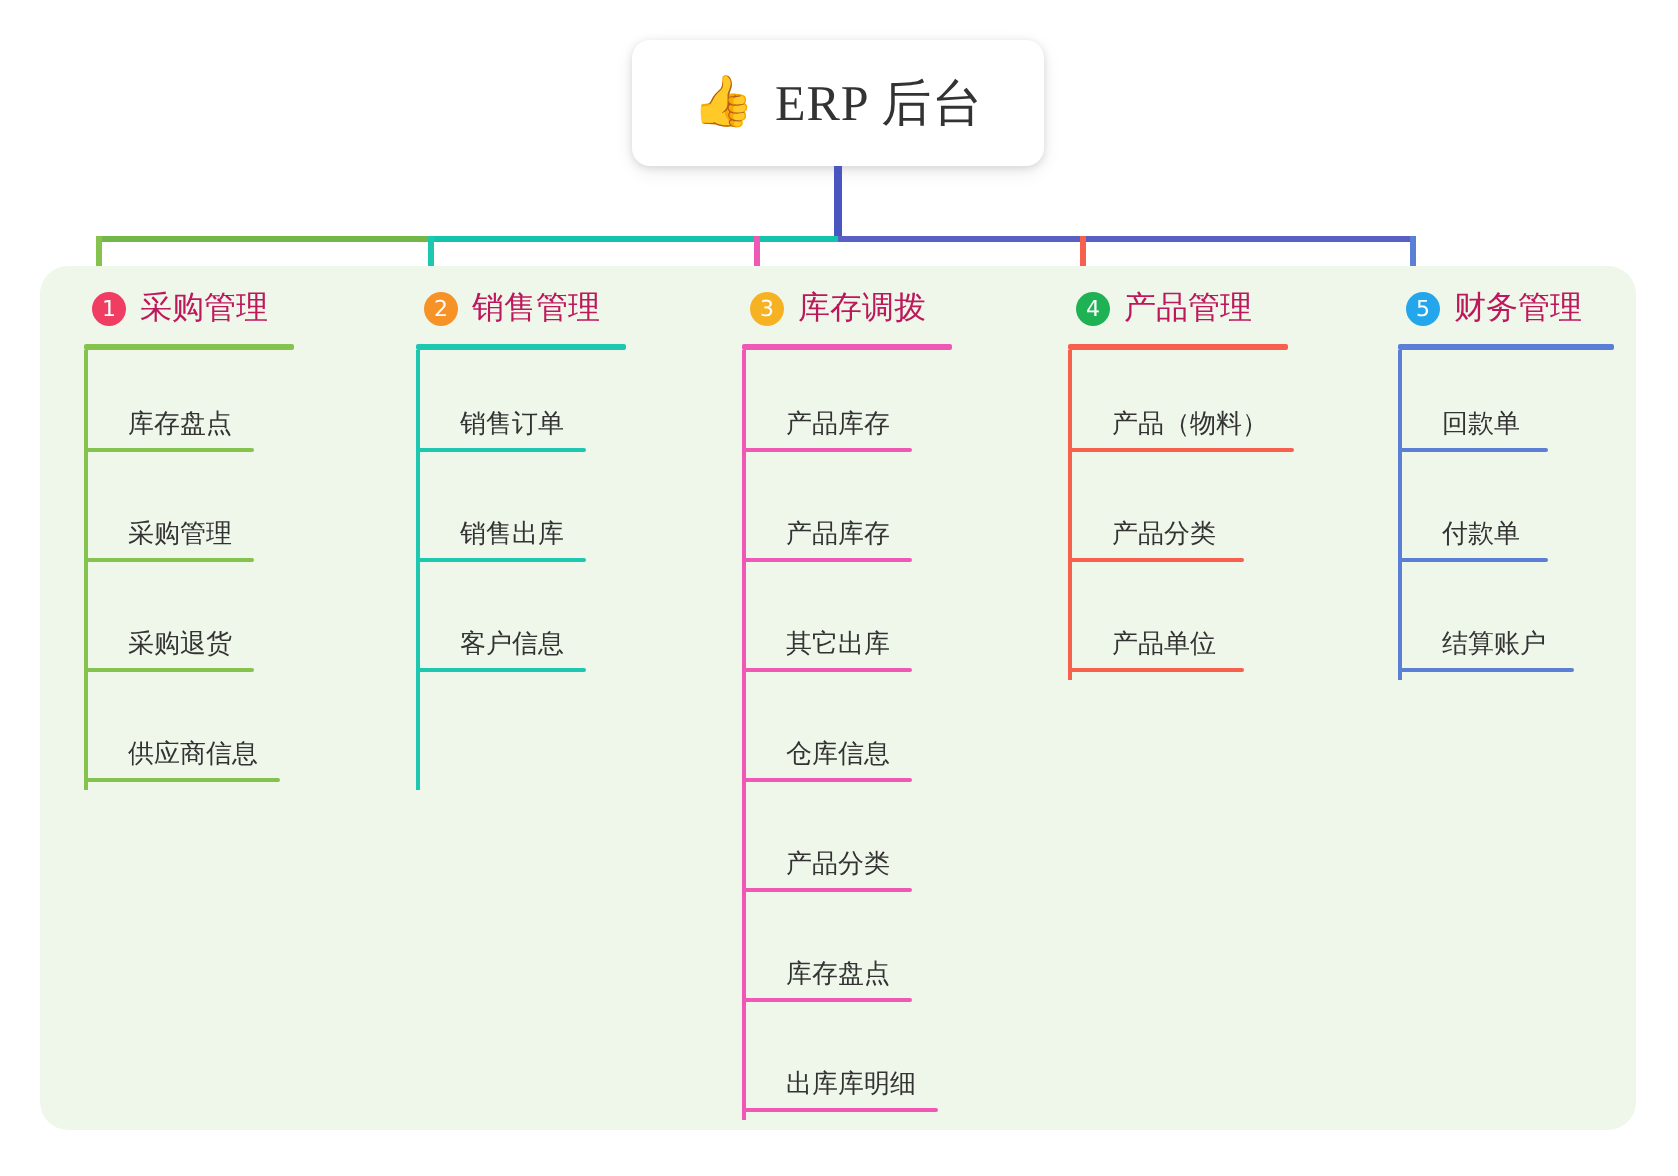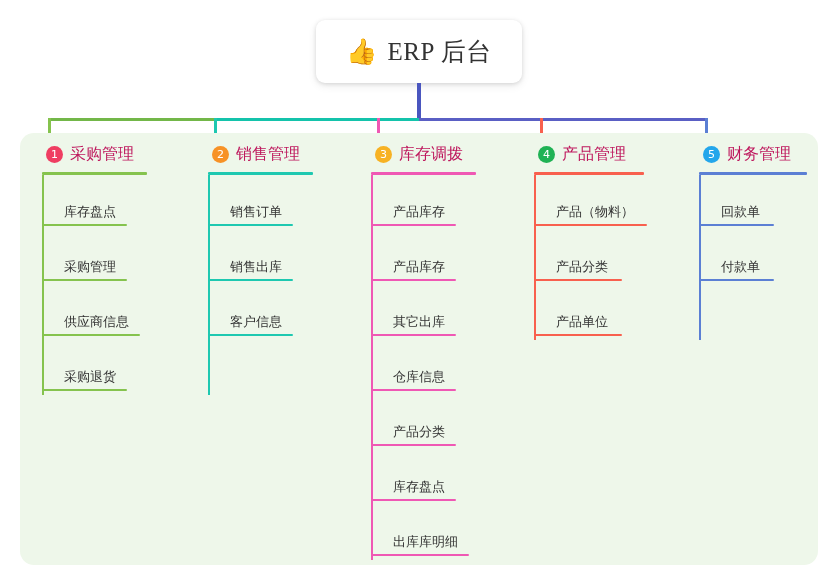--- a/index.html
+++ b/index.html
@@ -97,27 +97,27 @@
           <div class="spine" style="background: rgb(133, 195, 78); height: 220px;"></div>
           <div class="item">
             <span class="item-label">库存盘点</span>
             <div class="item-rule" style="width: 85px; background: rgb(133, 195, 78);"></div>
           </div>
           <div class="item">
             <span class="item-label">采购管理</span>
             <div class="item-rule" style="width: 85px; background: rgb(133, 195, 78);"></div>
           </div>
           <div class="item">
+            <span class="item-label">采购退货</span>
+            <div class="item-rule" style="width: 85px; background: rgb(133, 195, 78);"></div>
+          </div>
+          <div class="item">
             <span class="item-label">供应商信息</span>
             <div class="item-rule" style="width: 98px; background: rgb(133, 195, 78);"></div>
           </div>
-          <div class="item">
-            <span class="item-label">采购退货</span>
-            <div class="item-rule" style="width: 85px; background: rgb(133, 195, 78);"></div>
-          </div>
         </div>
       </div>
       <div class="col" style="left: 208px;">
         <div class="col-head">
           <span class="badge" style="background: rgb(247, 146, 38);">2</span>
           <span class="col-title">销售管理</span>
         </div>
         <div class="head-rule" style="width: 105px; background: rgb(30, 200, 176);"></div>
         <div class="items">
           <div class="spine" style="background: rgb(30, 200, 176); height: 220px;"></div>
@@ -204,17 +204,21 @@
         <div class="items">
           <div class="spine" style="background: rgb(91, 127, 212); height: 165px;"></div>
           <div class="item">
             <span class="item-label">回款单</span>
             <div class="item-rule" style="width: 75px; background: rgb(91, 127, 212);"></div>
           </div>
           <div class="item">
             <span class="item-label">付款单</span>
             <div class="item-rule" style="width: 75px; background: rgb(91, 127, 212);"></div>
           </div>
+          <div class="item">
+            <span class="item-label">结算账户</span>
+            <div class="item-rule" style="width: 88px; background: rgb(91, 127, 212);"></div>
+          </div>
         </div>
       </div>
     </div>
 
 </div>
 
 </body></html>

